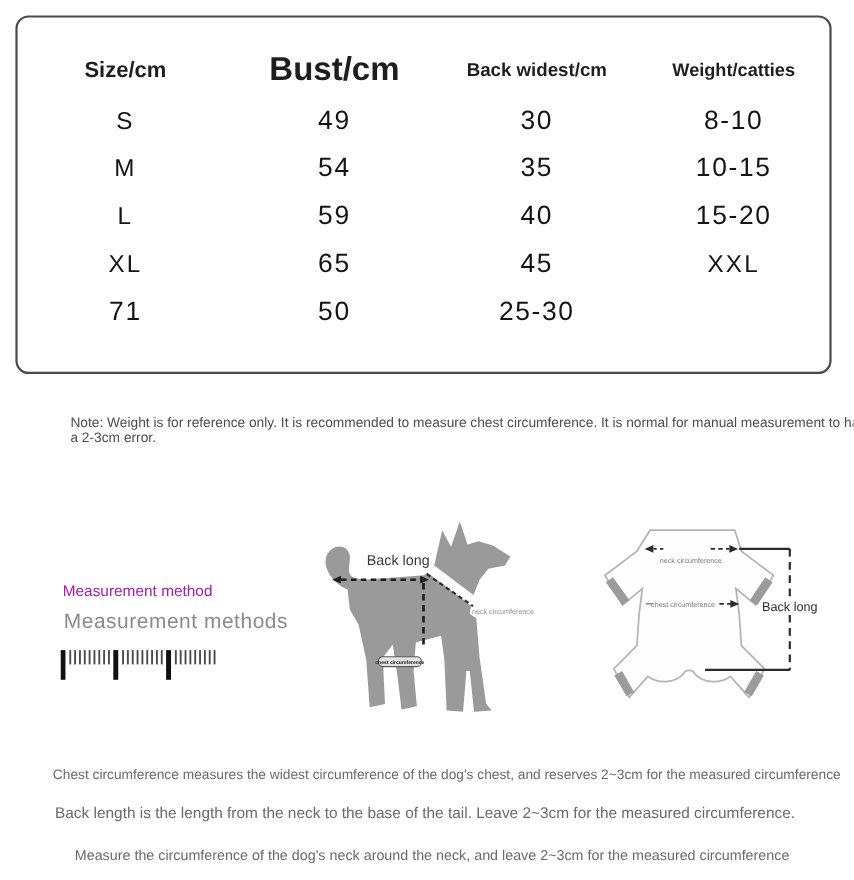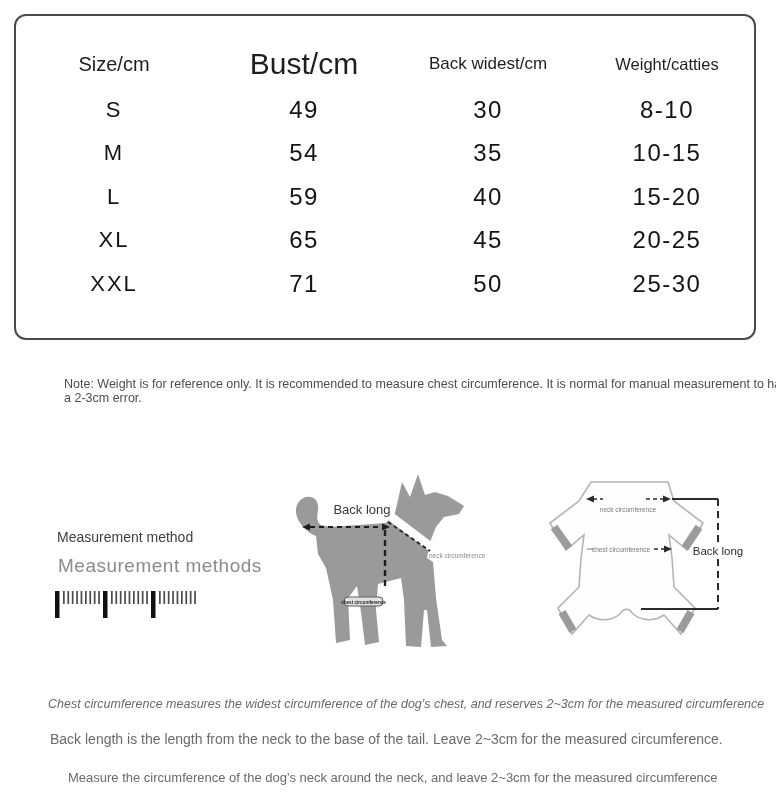--- a/index.html
+++ b/index.html
@@ -4,42 +4,42 @@
 <style>
   * { margin:0; padding:0; box-sizing:border-box; }
   html,body { width:776px; height:800px; background:#ffffff;
     font-family:"Liberation Sans", sans-serif; position:relative; overflow:hidden; }
 
   
   .card { position:absolute; left:14px; top:14px; width:742px; height:326px;
     border:2px solid #4a4a4a; border-radius:12px; background:#fff; }
   .tbl { display:grid; grid-template-columns:196px 184px 184px 174px; padding-top:24px; }
   .hcell { height:48px; display:flex; align-items:center; justify-content:center;
-    color:#1e1e1e; white-space:nowrap; }
+    color:#1e1e1e; white-space:nowrap;font-weight:bold; }
   .hcell.c0 { font-size:20px; }
   .hcell.c1 { font-size:30px; }
   .hcell.c2 { font-size:17px; }
   .hcell.c3 { font-size:16.5px; }
   .dcell { height:43.5px; display:flex; align-items:center; justify-content:center;
     font-size:24px; color:#141414; letter-spacing:1.5px; white-space:nowrap; }
   .dcell.c0 { font-size:22px; letter-spacing:2px; }
 
   .note { position:absolute; left:20px; top:377px; width:740px;
     font-size:12.5px; color:#4d4d4d;margin-left:44px; }
 
-  .mm-small { position:absolute; left:57px; top:529px; font-size:14px; color:#404040; }
+  .mm-small { position:absolute; left:57px; top:529px; font-size:14px; color:#a21caf; }
   .mm-large { position:absolute; left:58px; top:555px; font-size:19px; color:#8b8b8b;
     letter-spacing:0.5px; }
   .ruler { position:absolute; left:55px; top:590px; }
 
   .dog-svg { position:absolute; left:278px; top:450px; }
   .garment-svg { position:absolute; left:528px; top:450px; }
 
   .ins { position:absolute; color:#6a6a6a; white-space:nowrap; }
-  .ins1 { left:48px; top:697px; font-size:12.5px;font-style:italic; }
+  .ins1 { left:48px; top:697px; font-size:12.5px; }
   .ins2 { left:50px; top:731px; font-size:14px; }
   .ins3 { left:46px; top:770px; font-size:13px;margin-left:22px; }
 
   svg text { font-family:"Liberation Sans", sans-serif; }
 </style>
 </head>
 <body>
 
 <div class="card">
   <div class="tbl">
@@ -59,21 +59,20 @@
     <div class="dcell">10-15</div>
 
     <div class="dcell c0">L</div>
     <div class="dcell">59</div>
     <div class="dcell">40</div>
     <div class="dcell">15-20</div>
 
     <div class="dcell c0">XL</div>
     <div class="dcell">65</div>
     <div class="dcell">45</div>
-    <div class="dcell">20-25</div>
 
     <div class="dcell c0">XXL</div>
     <div class="dcell">71</div>
     <div class="dcell">50</div>
     <div class="dcell">25-30</div>
   </div>
 </div>
 
 <div class="note">Note: Weight is for reference only. It is recommended to measure chest circumference. It is normal for manual measurement to have a 2-3cm error.</div>
 

